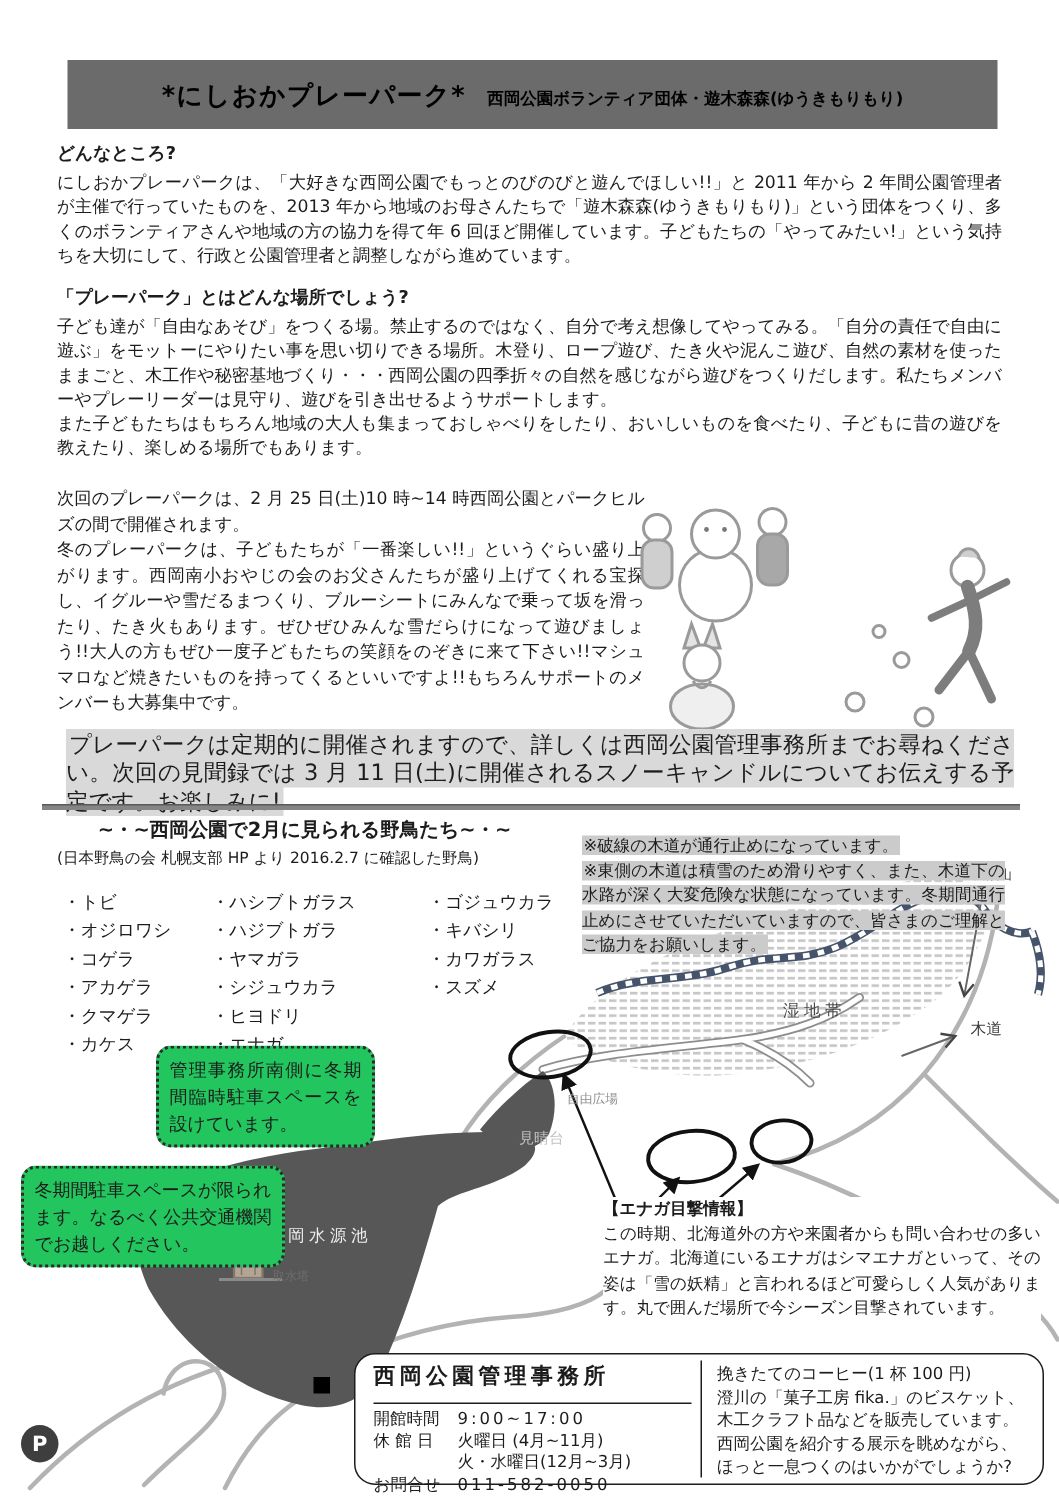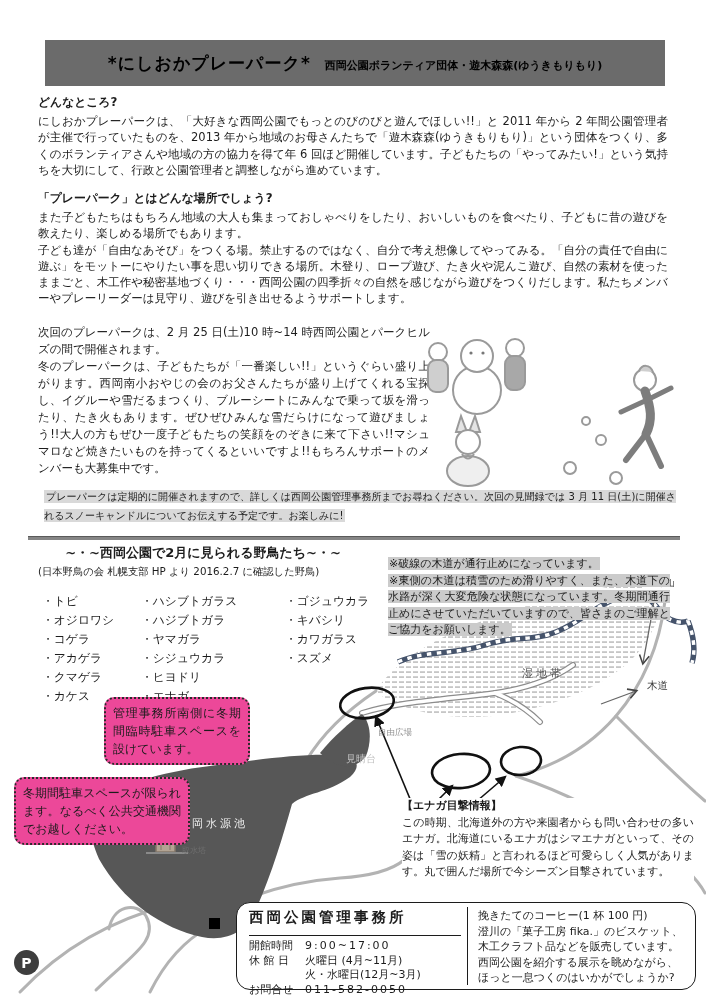--- a/index.html
+++ b/index.html
@@ -23,21 +23,21 @@
   .birds-grid{left:42px;top:592px;display:flex;z-index:2;font-size:11.8px;}
   .birds-col{display:flex;flex-direction:column;line-height:19px;}
   .bc1{width:99px;} .bc2{width:144px;} .bc3{width:120px;}
   
   .bw-note{left:388px;top:556px;width:282px;font-size:11px;line-height:16.6px;z-index:3;text-align:justify;}
   .bw-note .hl2{background:#cbcbcb;padding:0 1px;}
   
   #map-svg{left:0;top:575px;z-index:1;}
   .map-label{z-index:2;color:#3d3d3d;}
   
-  .callout{border:2.5px dotted #2b2b2b;border-radius:10px;background:#ec4899;padding:5px 7px;
+  .callout{border:2.5px dotted #2b2b2b;border-radius:10px;background:#22c55e;padding:5px 7px;
            font-size:12px;line-height:18px;z-index:3;text-align:justify;}
   
   .enaga{left:402px;top:798px;width:292px;font-size:11px;line-height:16.6px;background:#fff;z-index:3;text-align:justify;}
   .enaga-head{font-weight:bold;}
   
   .office{left:236px;top:902px;width:458px;height:86px;border:1.5px solid #1c1c1c;border-radius:14px;
           background:#fff;z-index:4;display:flex;}
   .office-left{width:212px;padding:5px 6px 4px 12px;}
   .office-title{font-size:14.5px;font-weight:bold;letter-spacing:3px;border-bottom:1.5px solid #1c1c1c;
                 padding-bottom:8px;margin-bottom:3px;white-space:nowrap;}
@@ -60,22 +60,22 @@
     <span class="header-sub">西岡公園ボランティア団体・遊木森森(ゆうきもりもり)</span>
   </div>
 
   <div class="abs txt" style="left:38px;top:95px;width:630px;">
     <div class="sec-head">どんなところ?</div>
     <div class="para">にしおかプレーパークは、「大好きな西岡公園でもっとのびのびと遊んでほしい!!」と 2011 年から 2 年間公園管理者が主催で行っていたものを、2013 年から地域のお母さんたちで「遊木森森(ゆうきもりもり)」という団体をつくり、多くのボランティアさんや地域の方の協力を得て年 6 回ほど開催しています。子どもたちの「やってみたい!」という気持ちを大切にして、行政と公園管理者と調整しながら進めています。</div>
   </div>
 
   <div class="abs txt" style="left:38px;top:191px;width:630px;">
     <div class="sec-head">「プレーパーク」とはどんな場所でしょう?</div>
+    <div class="para">子ども達が「自由なあそび」をつくる場。禁止するのではなく、自分で考え想像してやってみる。「自分の責任で自由に遊ぶ」をモットーにやりたい事を思い切りできる場所。木登り、ロープ遊び、たき火や泥んこ遊び、自然の素材を使ったままごと、木工作や秘密基地づくり・・・西岡公園の四季折々の自然を感じながら遊びをつくりだします。私たちメンバーやプレーリーダーは見守り、遊びを引き出せるようサポートします。</div>
     <div class="para">また子どもたちはもちろん地域の大人も集まっておしゃべりをしたり、おいしいものを食べたり、子どもに昔の遊びを教えたり、楽しめる場所でもあります。</div>
-    <div class="para">子ども達が「自由なあそび」をつくる場。禁止するのではなく、自分で考え想像してやってみる。「自分の責任で自由に遊ぶ」をモットーにやりたい事を思い切りできる場所。木登り、ロープ遊び、たき火や泥んこ遊び、自然の素材を使ったままごと、木工作や秘密基地づくり・・・西岡公園の四季折々の自然を感じながら遊びをつくりだします。私たちメンバーやプレーリーダーは見守り、遊びを引き出せるようサポートします。</div>
   </div>
 
   <div class="abs txt" style="left:38px;top:324px;width:392px;">
     <div class="para" style="line-height:17px;">次回のプレーパークは、2 月 25 日(土)10 時~14 時西岡公園とパークヒルズの間で開催されます。</div>
     <div class="para" style="line-height:17px;">冬のプレーパークは、子どもたちが「一番楽しい!!」というぐらい盛り上がります。西岡南小おやじの会のお父さんたちが盛り上げてくれる宝探し、イグルーや雪だるまつくり、ブルーシートにみんなで乗って坂を滑ったり、たき火もあります。ぜひぜひみんな雪だらけになって遊びましょう!!大人の方もぜひ一度子どもたちの笑顔をのぞきに来て下さい!!マシュマロなど焼きたいものを持ってくるといいですよ!!もちろんサポートのメンバーも大募集中です。</div>
   </div>
 
   <svg class="abs" style="left:420px;top:328px;z-index:2;" width="280" height="162" viewBox="0 0 280 162">
     <g stroke="#9a9a9a" stroke-width="2" fill="#ffffff">
 
@@ -102,21 +102,21 @@
       <path d="M227,72 L201,84 M227,72 L251,60" fill="none" stroke="#7d7d7d" stroke-width="5" stroke-linecap="round"></path>
       <path d="M226,106 L206,132 M226,106 L241,138" fill="none" stroke="#7d7d7d" stroke-width="6" stroke-linecap="round"></path>
 
       <circle cx="150" cy="140" r="6"></circle>
       <circle cx="181" cy="112" r="5"></circle>
       <circle cx="196" cy="150" r="6"></circle>
       <circle cx="166" cy="93" r="4"></circle>
     </g>
   </svg>
 
-  <div class="abs txt" style="left:38px;top:487px;width:632px;font-size:10px;line-height:19px;text-align:justify;padding-left:6px;">
+  <div class="abs txt" style="left:38px;top:487px;width:632px;font-size:15px;line-height:19px;text-align:justify;padding-left:6px;">
     <span class="hl">プレーパークは定期的に開催されますので、詳しくは西岡公園管理事務所までお尋ねください。次回の見聞録では 3 月 11 日(土)に開催されるスノーキャンドルについてお伝えする予定です。お楽しみに!</span>
   </div>
 
   <div class="abs divider"></div>
 
   <div class="abs birds-title">~・~西岡公園で2月に見られる野鳥たち~・~</div>
   <div class="abs birds-src">(日本野鳥の会 札幌支部 HP より 2016.2.7 に確認した野鳥)</div>
   <div class="abs birds-grid">
     <div class="birds-col bc1">
       <span>・トビ</span>

